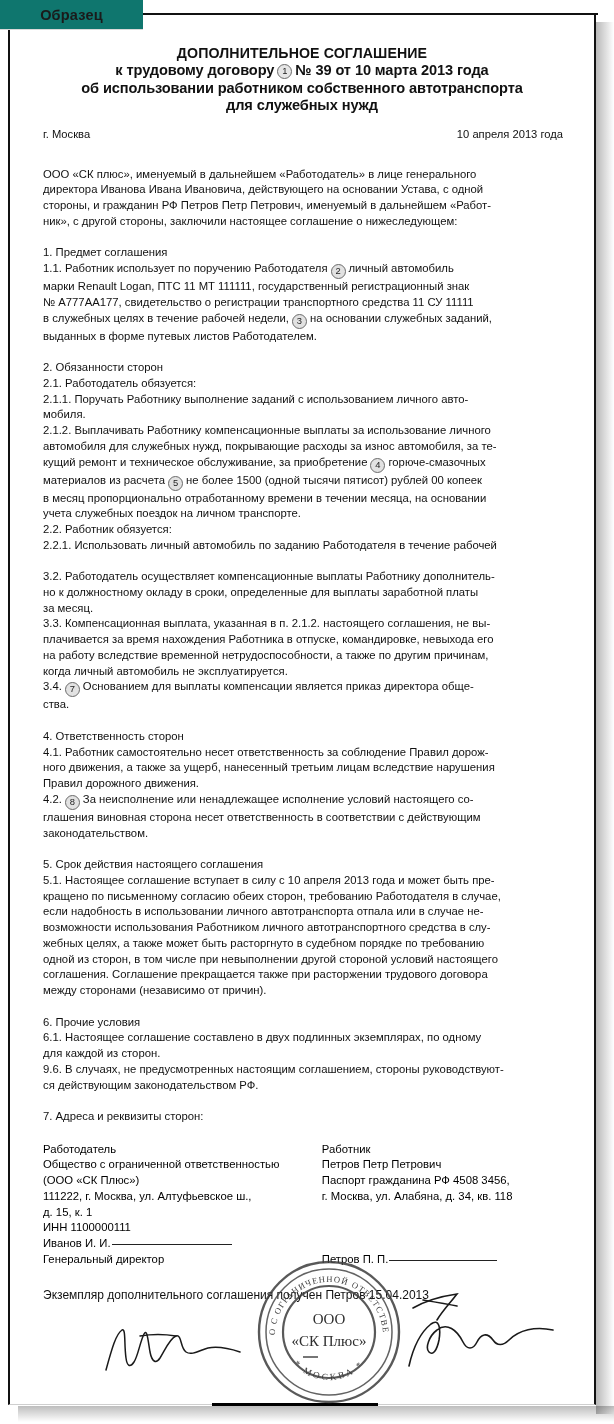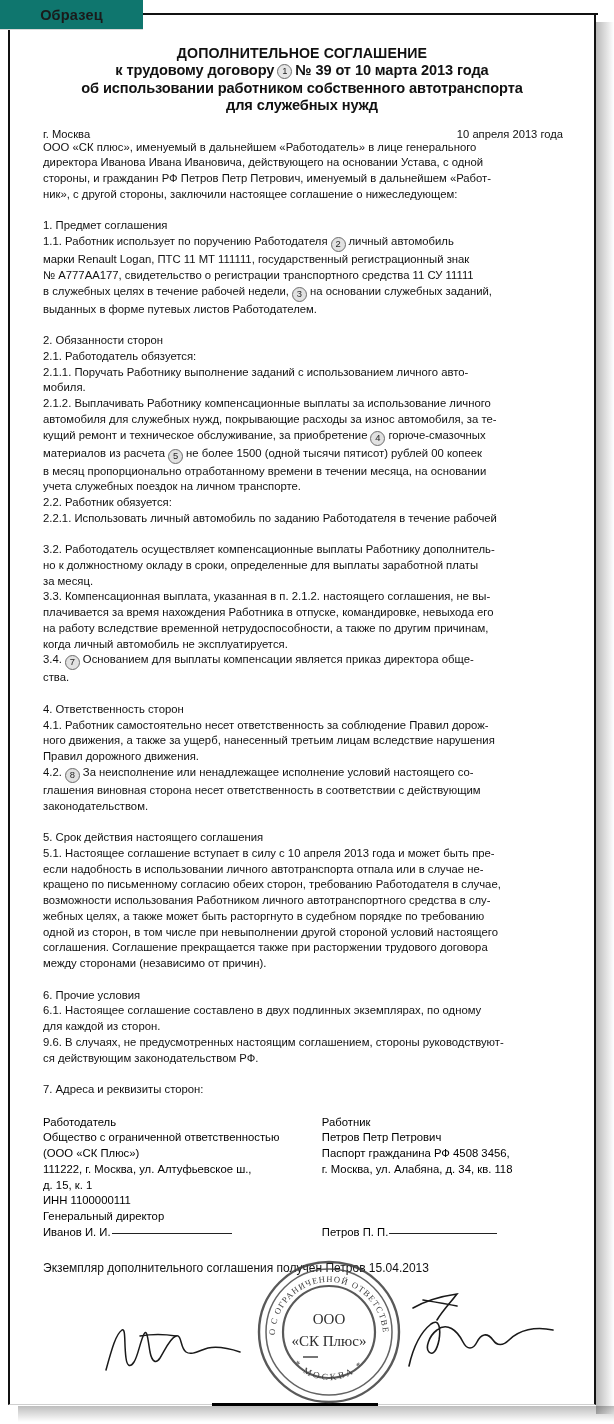--- a/index.html
+++ b/index.html
@@ -69,21 +69,21 @@
   }
   .title .l1{font-size:14.2px;letter-spacing:.1px;}
   .title .l2,.title .l3,.title .l4{font-size:14.6px;}
 
   .datebar{
     display:flex;justify-content:space-between;
     font-size:11.2px;margin-top:13px;padding:0 6px 0 8px;color:#111;
   }
 
   .body{
-    font-size:11.3px;line-height:15.75px;color:#111;
+    margin-top:27px;font-size:11.3px;line-height:15.75px;color:#111;
     padding-left:8px;padding-right:4px;
   }
   .p{margin:0;}
   .gap{height:15.7px;}
 
   
   .ref{
     display:inline-block;width:13px;height:13px;line-height:12px;
     border:1px solid #6b6b6b;border-radius:50%;
     background:#e2e2e2;color:#222;
@@ -219,22 +219,22 @@
     <p class="p">
       <span>4.2.</span><span class="ref">8</span><span>За неисполнение или ненадлежащее исполнение условий настоящего со-</span>
     </p>
     <p class="p">глашения виновная сторона несет ответственность в соответствии с действующим</p>
     <p class="p">законодательством.</p>
 
     <div class="gap"></div>
 
     <p class="p">5. Срок действия настоящего соглашения</p>
     <p class="p">5.1. Настоящее соглашение вступает в силу с 10 апреля 2013 года и может быть пре-</p>
+    <p class="p">кращено по письменному согласию обеих сторон, требованию Работодателя в случае,</p>
     <p class="p">если надобность в использовании личного автотранспорта отпала или в случае не-</p>
-    <p class="p">кращено по письменному согласию обеих сторон, требованию Работодателя в случае,</p>
     <p class="p">возможности использования Работником личного автотранспортного средства в слу-</p>
     <p class="p">жебных целях, а также может быть расторгнуто в судебном порядке по требованию</p>
     <p class="p">одной из сторон, в том числе при невыполнении другой стороной условий настоящего</p>
     <p class="p">соглашения. Соглашение прекращается также при расторжении трудового договора</p>
     <p class="p">между сторонами (независимо от причин).</p>
 
     <div class="gap"></div>
 
     <p class="p">6. Прочие условия</p>
     <p class="p">6.1. Настоящее соглашение составлено в двух подлинных экземплярах, по одному</p>
@@ -250,24 +250,24 @@
   <div id="sig-block">
     <div id="sig-cols">
 
       <div id="sig-left">
         <div class="sig-line">Работодатель</div>
         <div class="sig-line">Общество с ограниченной ответственностью</div>
         <div class="sig-line">(ООО «СК Плюс»)</div>
         <div class="sig-line">111222, г. Москва, ул. Алтуфьевское ш.,</div>
         <div class="sig-line">д. 15, к. 1</div>
         <div class="sig-line">ИНН 1100000111</div>
-        <div class="sig-line">Генеральный директор</div>
         <div class="sig-line">
           <span>Иванов И. И.</span><span class="sig-rule"></span>
         </div>
+        <div class="sig-line">Генеральный директор</div>
       </div>
 
       <div id="sig-right">
         <div class="sig-line">Работник</div>
         <div class="sig-line">Петров Петр Петрович</div>
         <div class="sig-line">Паспорт гражданина РФ 4508 3456,</div>
         <div class="sig-line">г. Москва, ул. Алабяна, д. 34, кв. 118</div>
         <div class="sig-line">&nbsp;</div>
         <div class="sig-line">&nbsp;</div>
         <div class="sig-line">&nbsp;</div>

